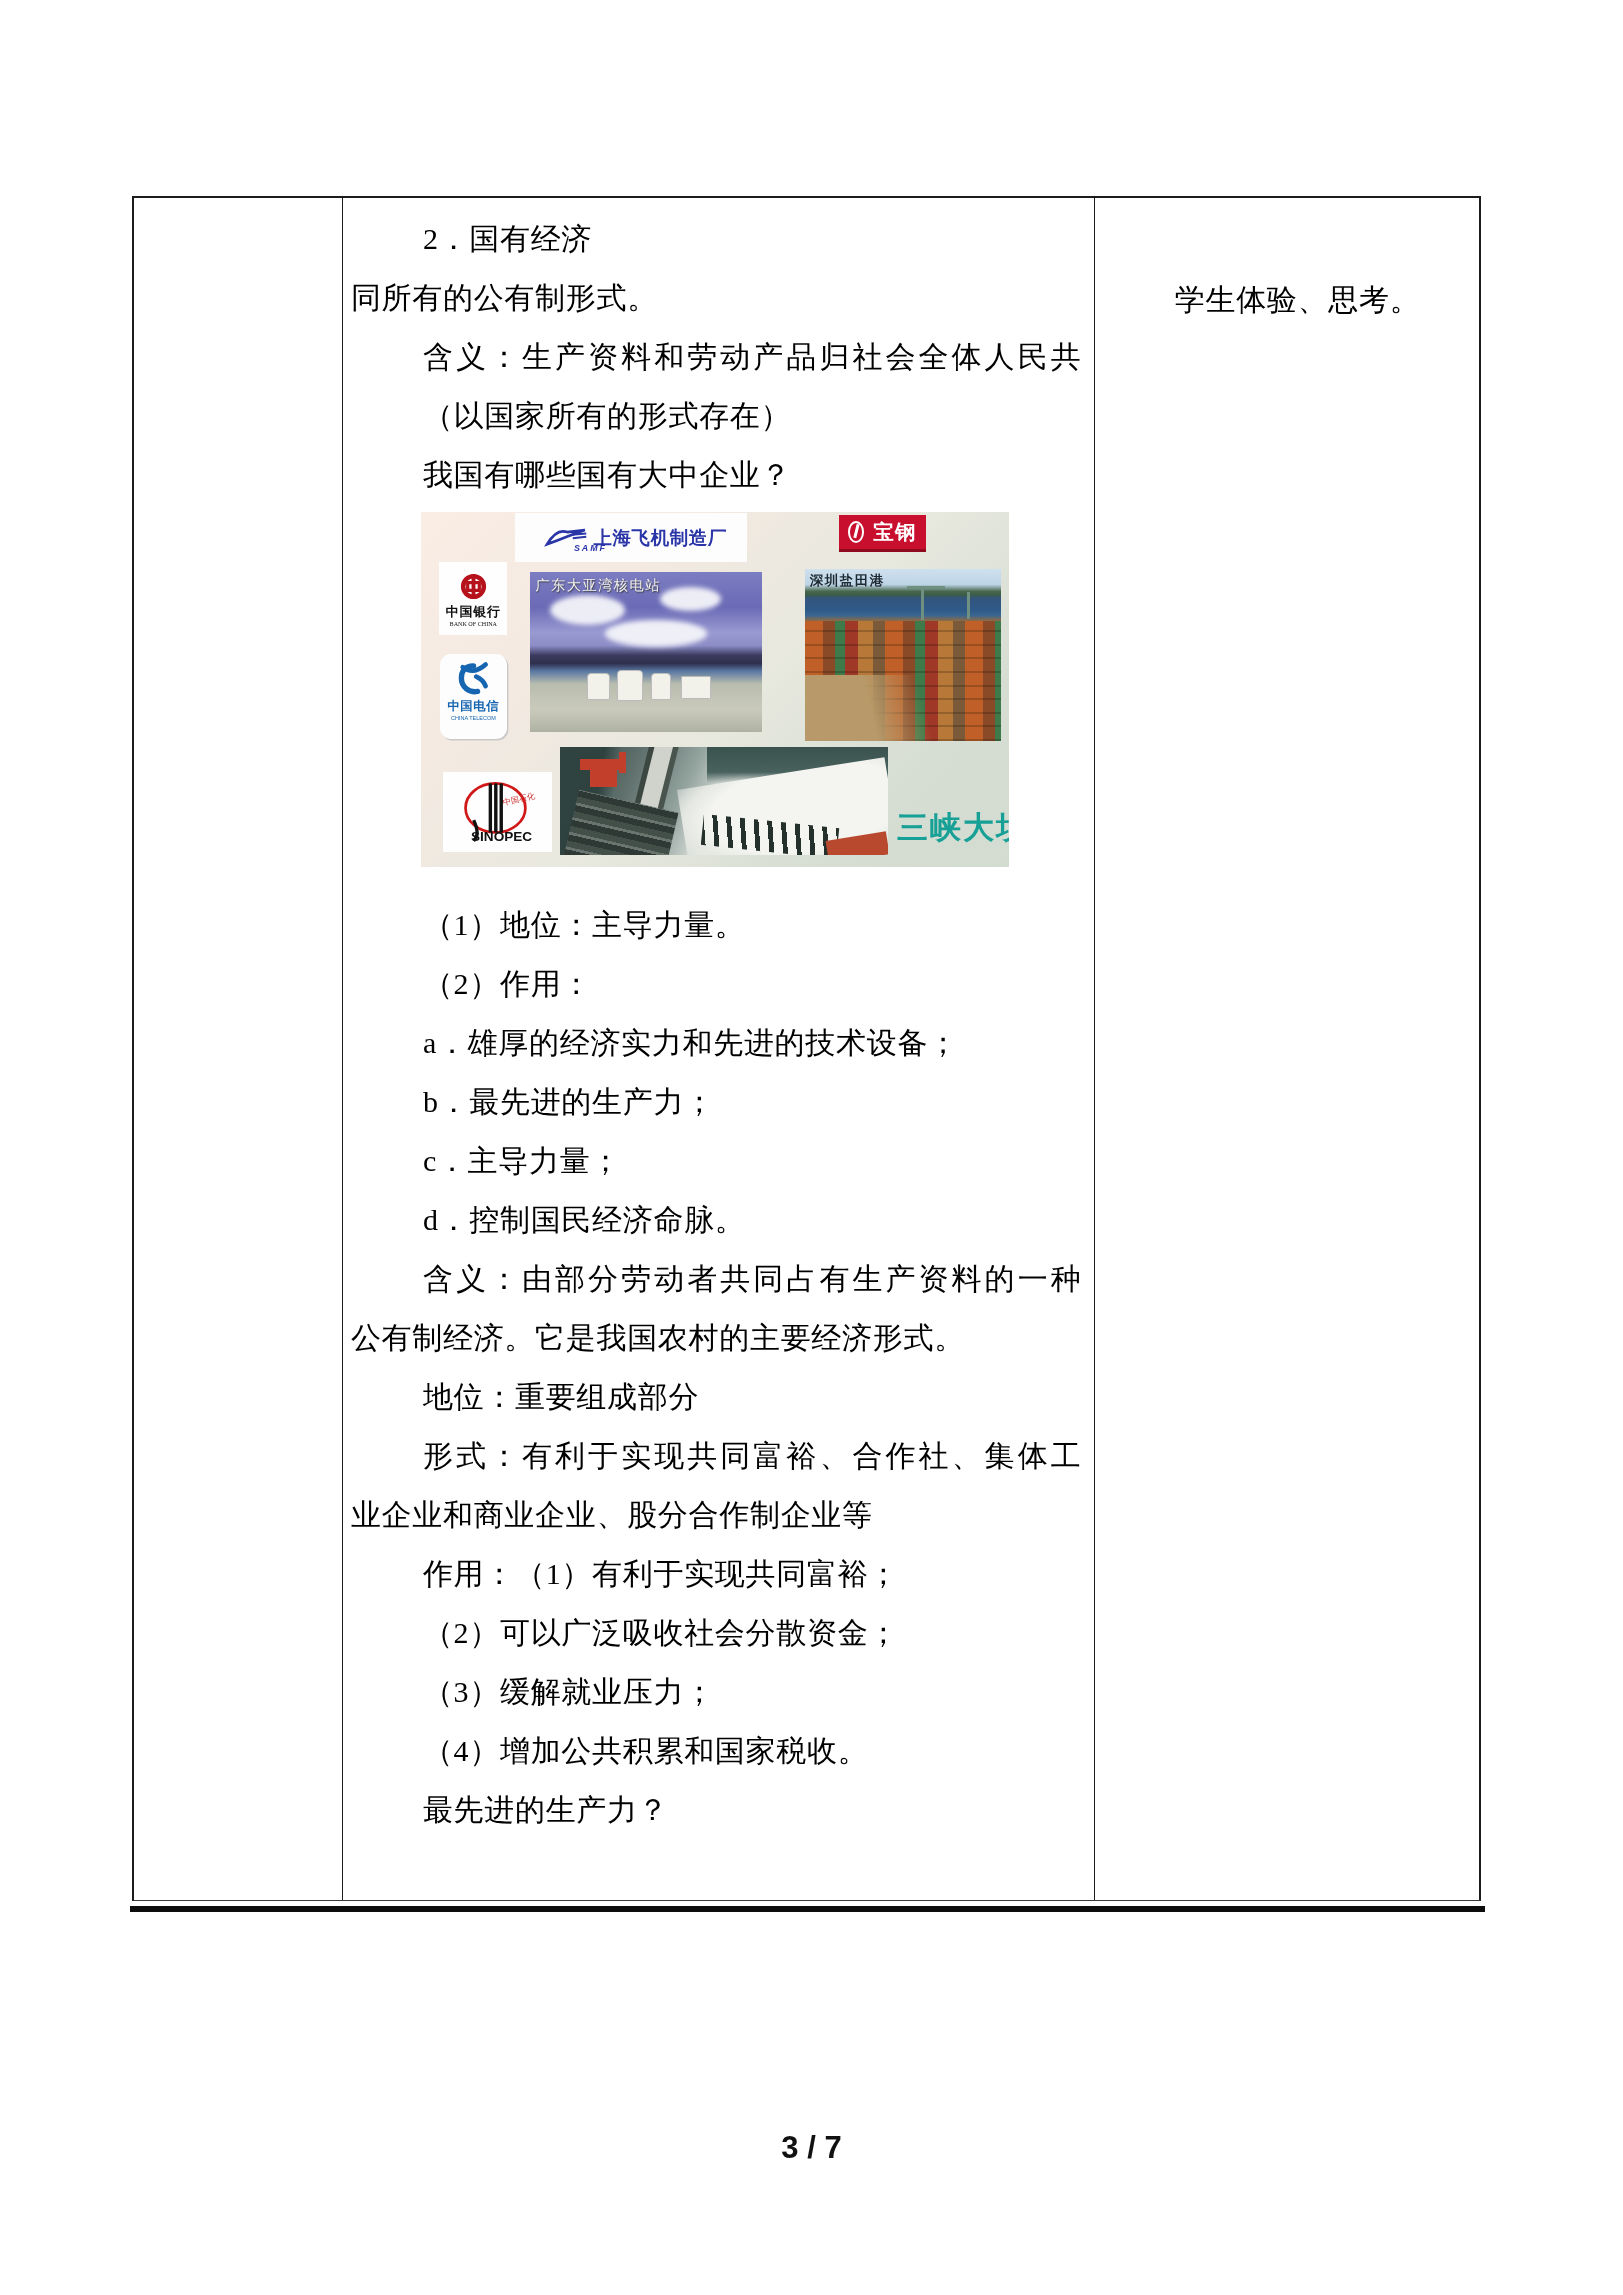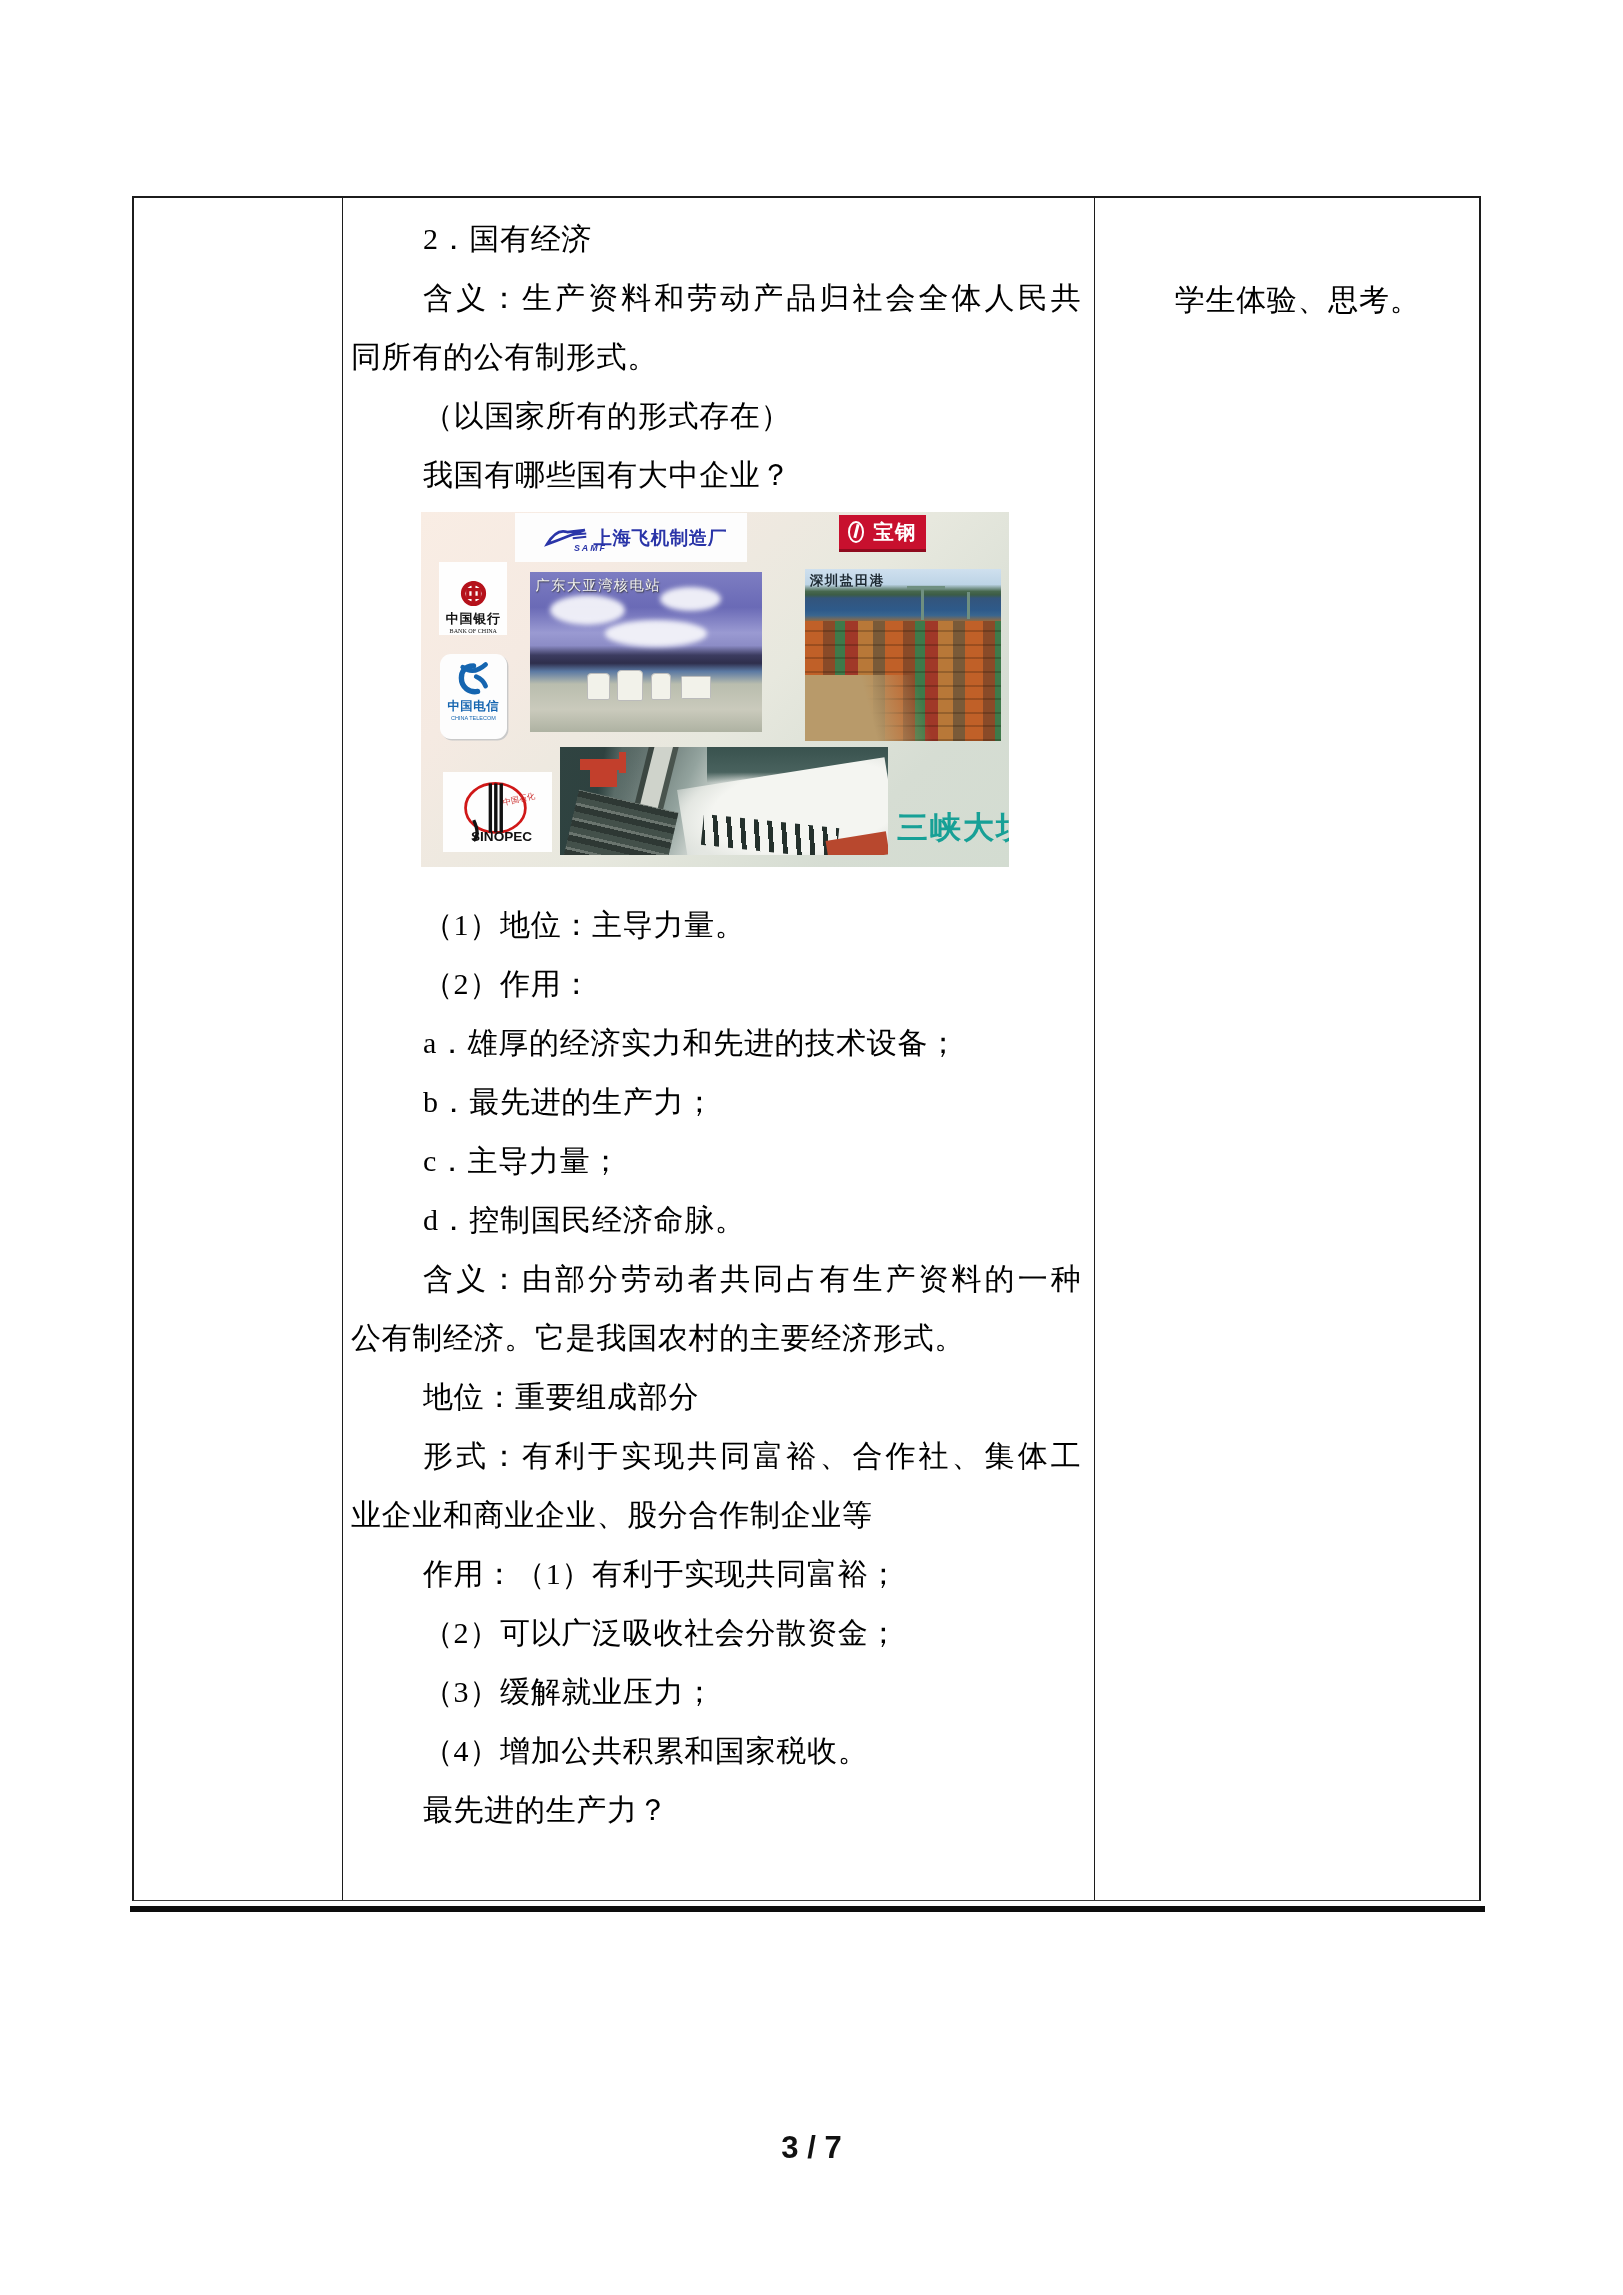--- a/index.html
+++ b/index.html
@@ -39,21 +39,21 @@
   .samf-cn{font-size:18.4px;font-weight:bold;color:#2a35a8;letter-spacing:0.7px;white-space:nowrap;}
   .samf-en{position:absolute;left:59px;top:30px;font-size:8.9px;font-weight:bold;font-style:italic;color:#2a35a8;font-family:"Liberation Sans",sans-serif;letter-spacing:2px;}
 
   .baosteel-box{left:418px;top:3.4px;width:87px;height:37px;background:#c8102e;
     border-bottom:3.4px solid #8f0a1e;display:flex;align-items:center;justify-content:center;gap:9px;}
   .bs-ring{width:16.4px;height:22px;border:2.7px solid #fff;border-radius:50%;position:relative;}
   .bs-ring:before{content:"";position:absolute;left:4.8px;top:1.4px;width:2.7px;height:13.6px;background:#fff;transform:rotate(14deg);}
   .bs-name{color:#fff;font-size:20.5px;font-weight:bold;letter-spacing:1.4px;}
 
   .boc-box{left:18.4px;top:50px;width:68px;height:73px;background:#fefefe;
-    display:flex;flex-direction:column;align-items:center;padding-top:16px;}
+    display:flex;flex-direction:column;align-items:center;padding-top:9px;}
   .boc-emblem{width:31px;height:31px;}
   .boc-cn{font-size:13px;font-weight:bold;color:#111;letter-spacing:0.7px;margin-top:1.4px;}
   .boc-en{font-size:6.1px;color:#111;font-family:"Liberation Serif",serif;letter-spacing:0;}
 
   .daya-photo{left:109px;top:60px;width:232px;height:160px;
     background:linear-gradient(180deg,#7d7dc2 0%,#6a6ab6 22%,#9a9ad2 38%,#8c8cc6 46%,#3c3c60 52%,#2e2e4c 57%,#5a78a2 62%,#b9bdae 70%,#cacabc 86%,#aeb2a2 100%);
     overflow:hidden;}
   .cloud{position:absolute;background:#f4f4fa;border-radius:50%;filter:blur(2.7px);opacity:.95;}
   .daya-label{position:absolute;left:5.5px;top:4.1px;font-size:14.3px;color:#f4f4ef;font-weight:normal;
     text-shadow:0.7px 0.7px 1.4px #333;letter-spacing:1.4px;white-space:nowrap;}
@@ -112,22 +112,22 @@
 <body>
 
 <div>
 
   <div class="doc-table">
     <div class="cell cell-left"></div>
 
     <div class="cell cell-mid">
       <div id="lines-before">
           <div class="line ind">2．国有经济</div>
+          <div class="line">同所有的公有制形式。</div>
           <div class="line ind full">含义：生产资料和劳动产品归社会全体人民共</div>
-          <div class="line">同所有的公有制形式。</div>
           <div class="line ind">（以国家所有的形式存在）</div>
           <div class="line ind">我国有哪些国有大中企业？</div>
         </div>
 
       <div class="collage">
         <div class="abs samf-frag"></div>
         <div class="abs samf-box">
           <svg class="samf-glyph" viewBox="0 0 64 40">
             <path d="M4 30 Q18 6 34 12 L60 9 L35 18 Q20 24 4 30 Z" fill="none" stroke="#2a35a8" stroke-width="4"></path>
             <path d="M40 16 L62 14 M42 21 L62 19" stroke="#2a35a8" stroke-width="3"></path>

